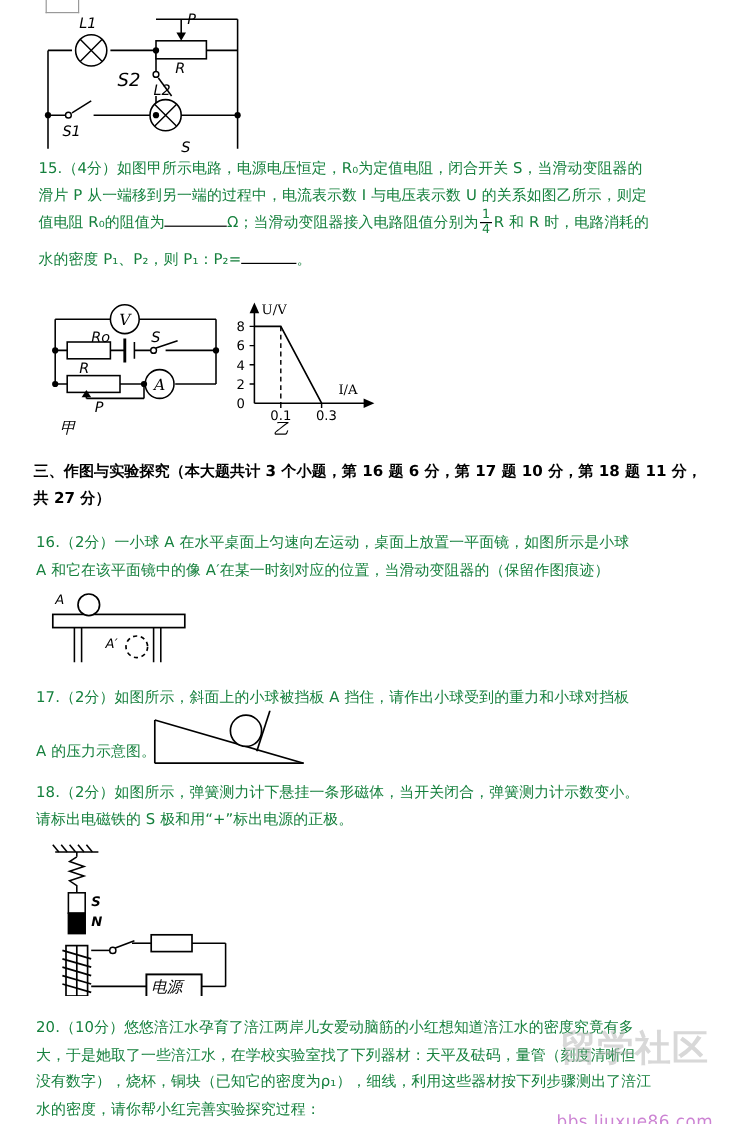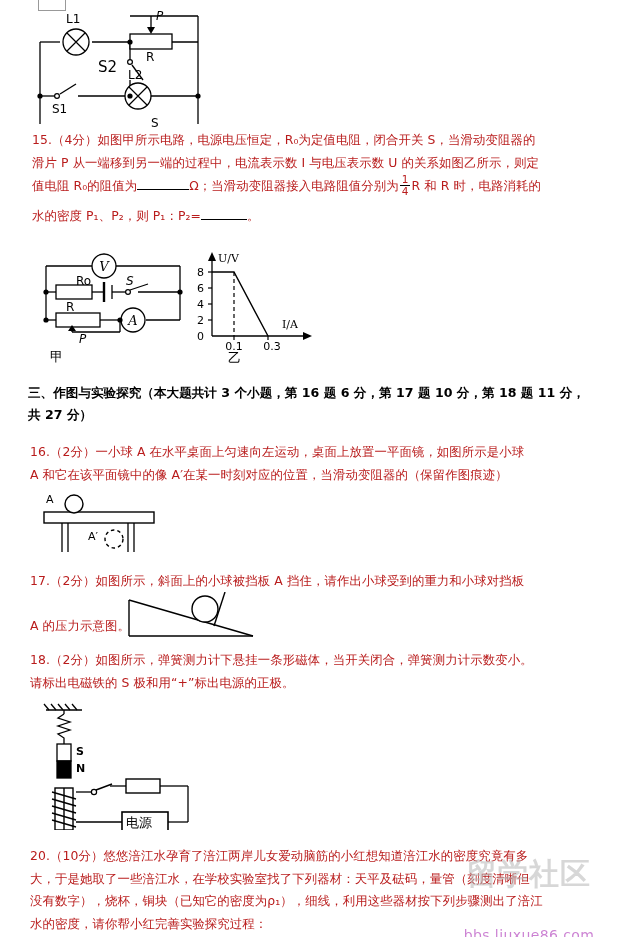--- a/index.html
+++ b/index.html
@@ -21,21 +21,21 @@
     height: 937px;
     background: #ffffff;
   }
 
   
   .qtext {
     position: absolute;
     font-size: 12.4px;
     line-height: 22.5px;
     letter-spacing: 0.1px;
-    color: #b91c1c;
+    color: #15803d;
     text-align: justify;
   }
   .section-head {
     position: absolute;
     font-size: 12.6px;
     line-height: 22px;
     font-weight: bold;
     color: #000;
   }
   .frac {
@@ -57,20 +57,21 @@
   }
   .blank-line.short { width: 46px; }
 
   
   .fig { position: absolute; }
   .fig svg { display: block; }
   .fig-label {
     position: absolute;
     font-size: 11px;
     font-family: "DejaVu Sans", "Liberation Sans", sans-serif;
+    font-style: italic;
   }
 
   
   .watermark {
     position: absolute;
     right: 4px;
     bottom: 6px;
     width: 186px;
     height: 74px;
     pointer-events: none;

